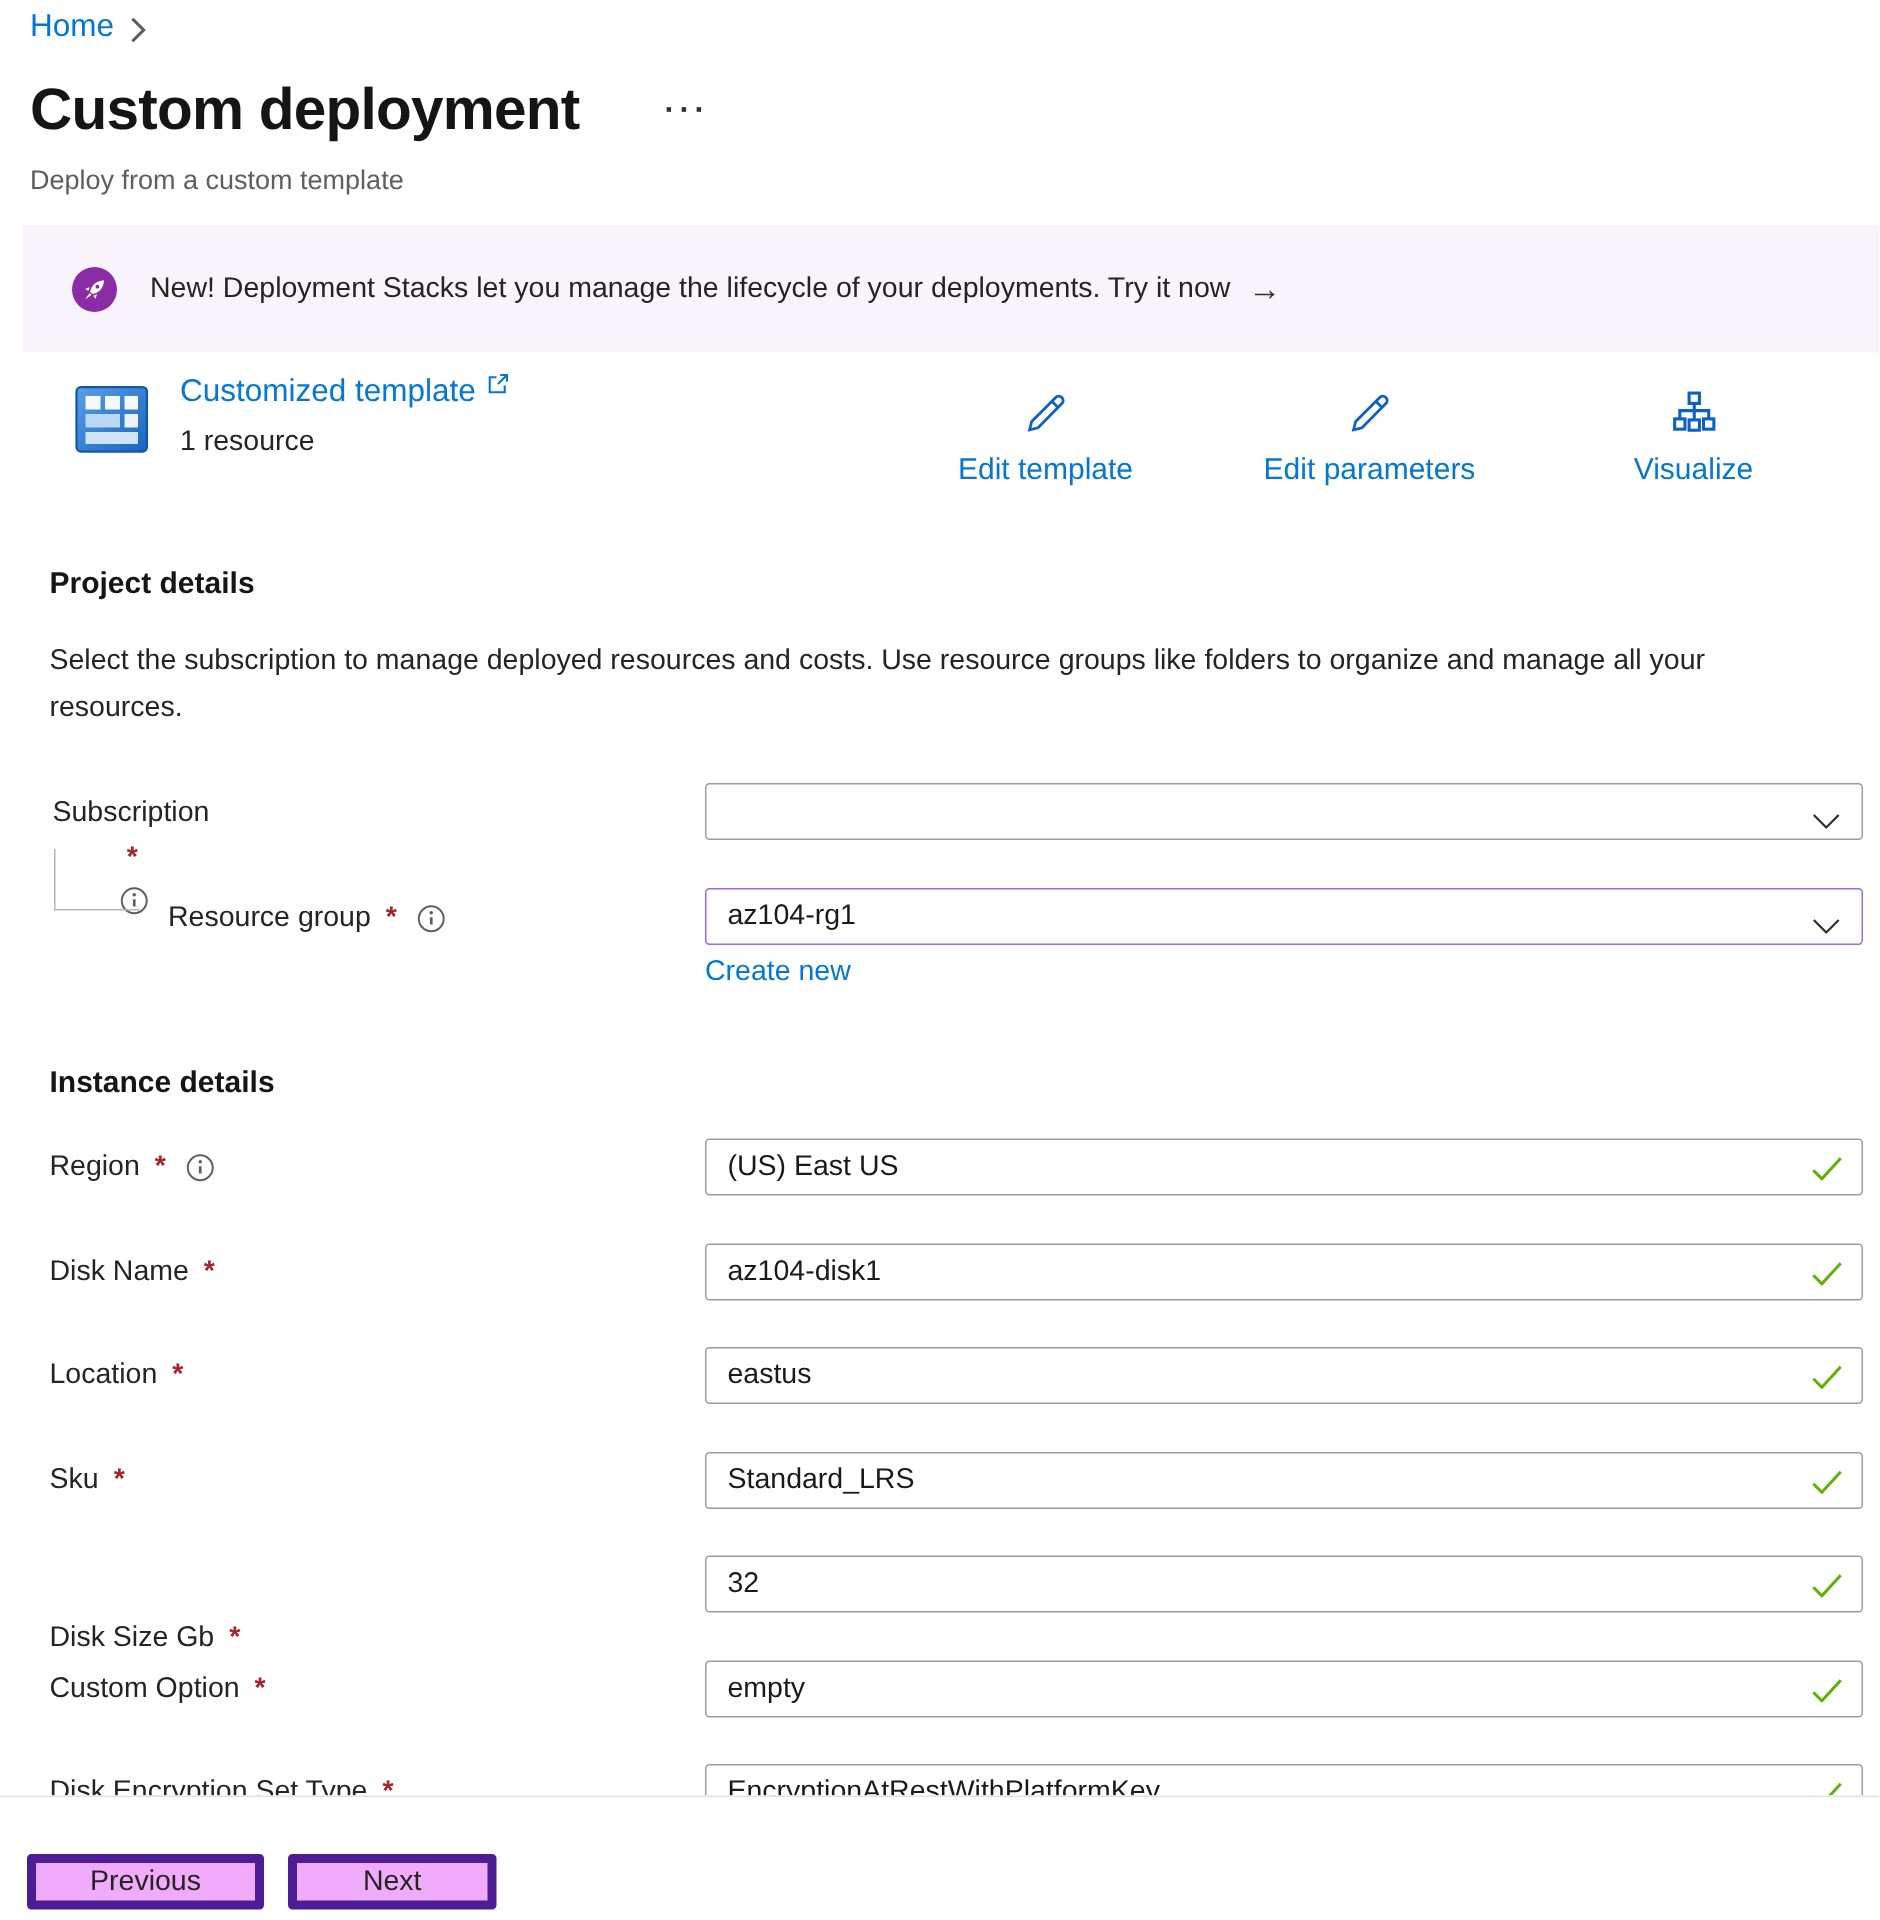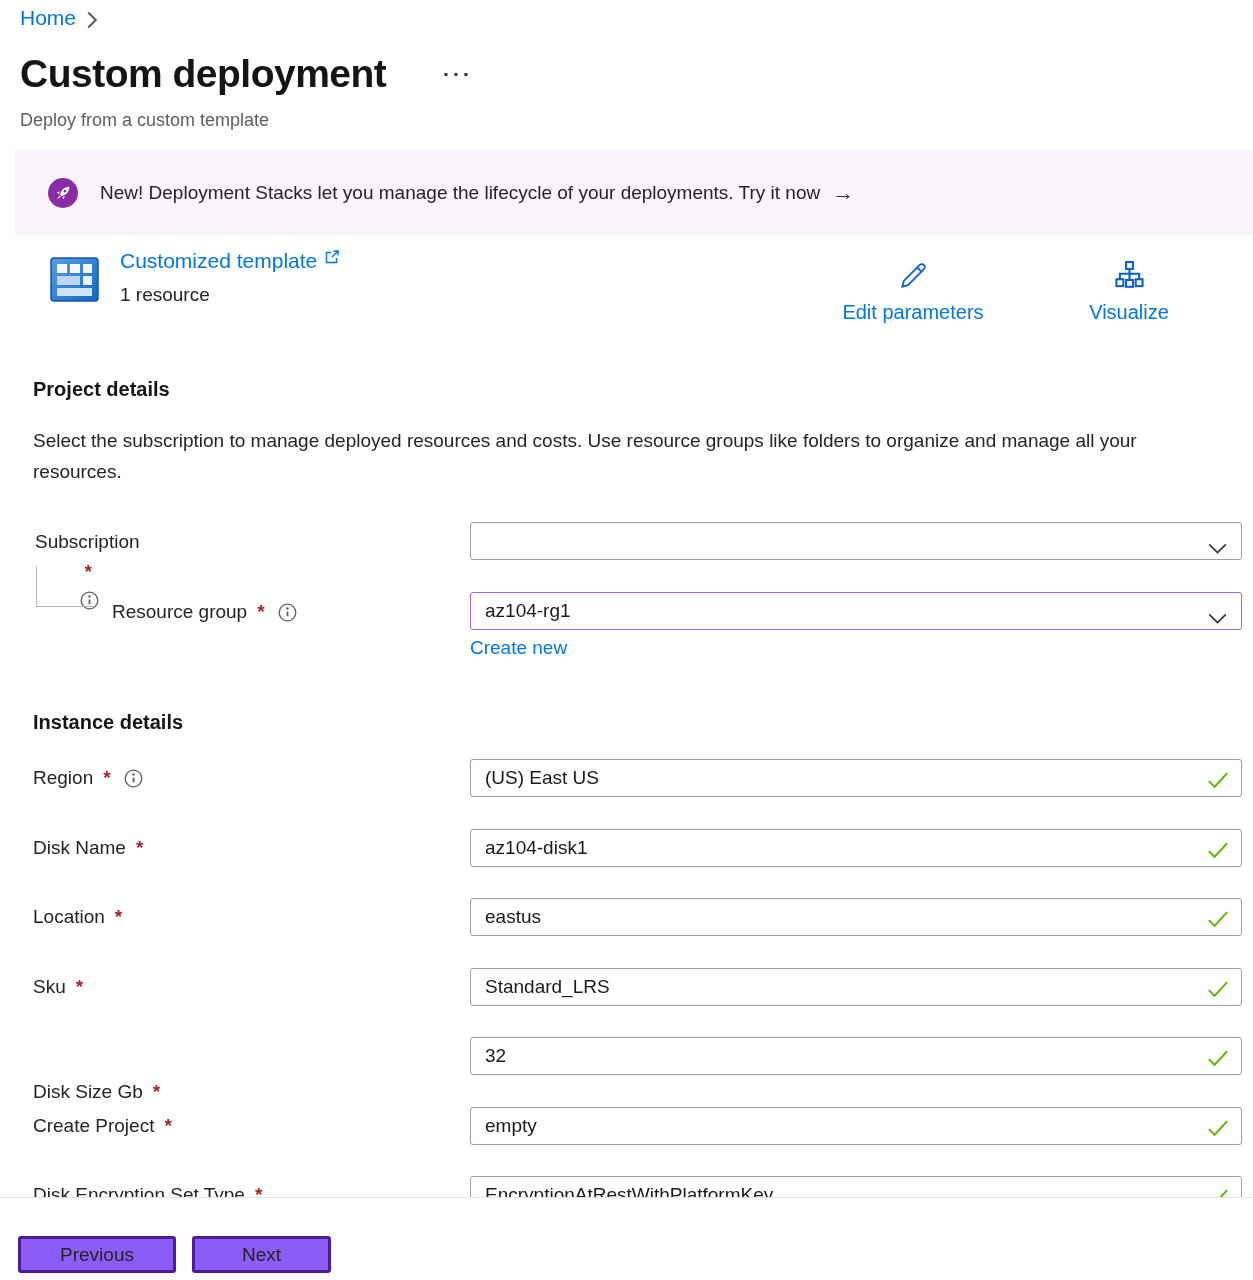--- a/index.html
+++ b/index.html
@@ -55,21 +55,21 @@
   .box.focus{border:1.5px solid var(--focus-border);text-align:right;}
   .connector{top:566px;left:36px;width:57px;height:41px;
     border-left:1.5px solid #b8b5b2;border-bottom:1.5px solid #b8b5b2;}
   .link{color:var(--accent);font-size:19px;cursor:pointer;}
 
   
   .footer{position:absolute;left:0;top:1197px;width:1253px;height:83px;background:#fff;
     border-top:1px solid #e5e3e1;}
   .btn{position:absolute;top:38px;height:37px;border-radius:3px;font-size:19px;
     display:flex;align-items:center;justify-content:center;cursor:pointer;
-    font-family:inherit;background:#8b5cf6;border:3px solid #4c1d95;color:var(--text2);}
+    font-family:inherit;background:#f0abfc;border:6px solid #4c1d95;color:var(--text2);}
   .btn-prev{left:18px;width:158px;}
   .btn-next{left:192px;width:139px;}
   .btn-primary{left:346px;width:235px;background:var(--accent);border:1px solid var(--accent);color:#fff;font-weight:600;}
 </style>
 </head>
 <body>
 
 <div class="page">
   <div class="content">
 
@@ -121,20 +121,29 @@
       <span style="margin-top:-6px;">
         <svg width="16" height="16" viewBox="0 0 16 16" fill="none" stroke="#0078d4" stroke-width="1.4">
           <path d="M7 3.5H2.5v10h10V9"></path>
             <path d="M9.5 2H14v4.5"></path>
             <path d="M14 2L8 8"></path>
         </svg>
       </span>
     </div>
     <div class="abs tpl-count">1 resource</div>
 
+    <div class="abs action act-1">
+      <span class="ico">
+        <svg width="34" height="34" viewBox="0 0 24 24" fill="none" stroke="#0b62c4" stroke-width="1.3">
+          <path d="M4.5 19.5l1-4L16.8 4.2a2 2 0 012.9 2.9L8.5 18.5l-4 1z"></path>
+            <path d="M15 6l2.9 2.9"></path>
+        </svg>
+      </span>
+      <div class="lbl">Edit template</div>
+    </div>
     <div class="abs action act-2">
       <span class="ico">
         <svg width="34" height="34" viewBox="0 0 24 24" fill="none" stroke="#0b62c4" stroke-width="1.3">
           <path d="M4.5 19.5l1-4L16.8 4.2a2 2 0 012.9 2.9L8.5 18.5l-4 1z"></path>
             <path d="M15 6l2.9 2.9"></path>
         </svg>
       </span>
       <div class="lbl">Edit parameters</div>
     </div>
     <div class="abs action act-3">
@@ -254,21 +263,21 @@
         <span class="req">*</span>
     </div>
     <div class="abs box" style="top:1037px;">
       <span>32</span>
       <span class="check"><svg width="22" height="16" viewBox="0 0 18 14" fill="none" stroke="#5db300" stroke-width="1.7">
             <path d="M1 8l5 5L17 1"></path>
           </svg></span>
     </div>
 
     <div class="abs field-label" style="top:1115px;left:33px;">
-      <span>Create Project</span>
+      <span>Custom Option</span>
         <span class="req">*</span>
     </div>
     <div class="abs box" style="top:1107px;">
       <span>empty</span>
       <span class="check"><svg width="22" height="16" viewBox="0 0 18 14" fill="none" stroke="#5db300" stroke-width="1.7">
             <path d="M1 8l5 5L17 1"></path>
           </svg></span>
     </div>
 
     <div class="abs field-label" style="top:1184px;left:33px;">

